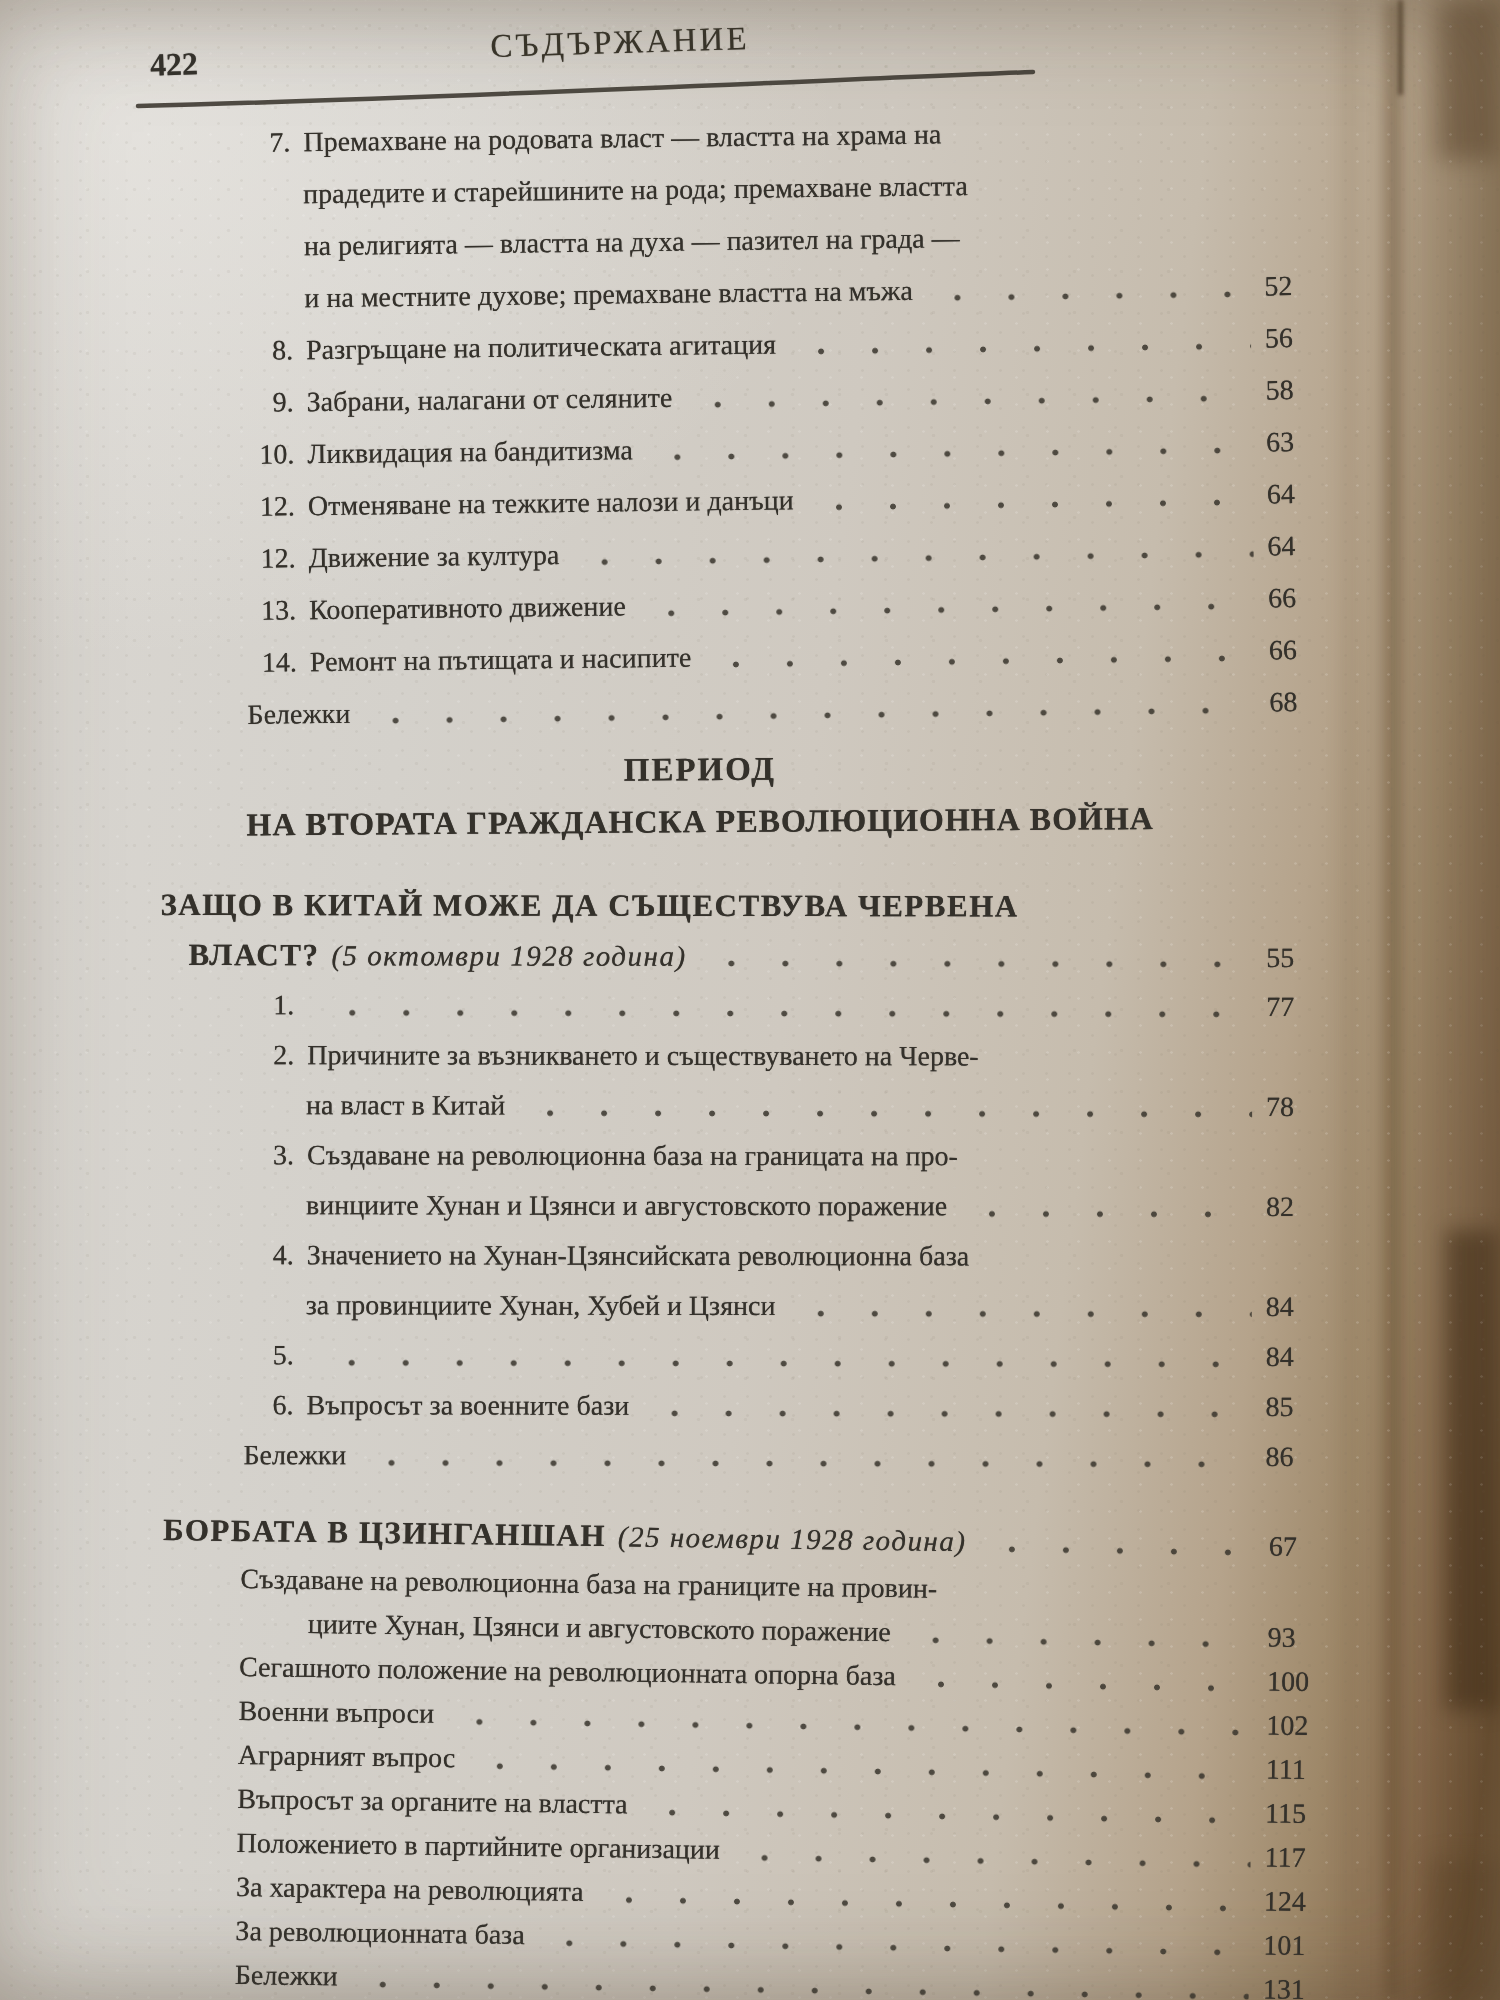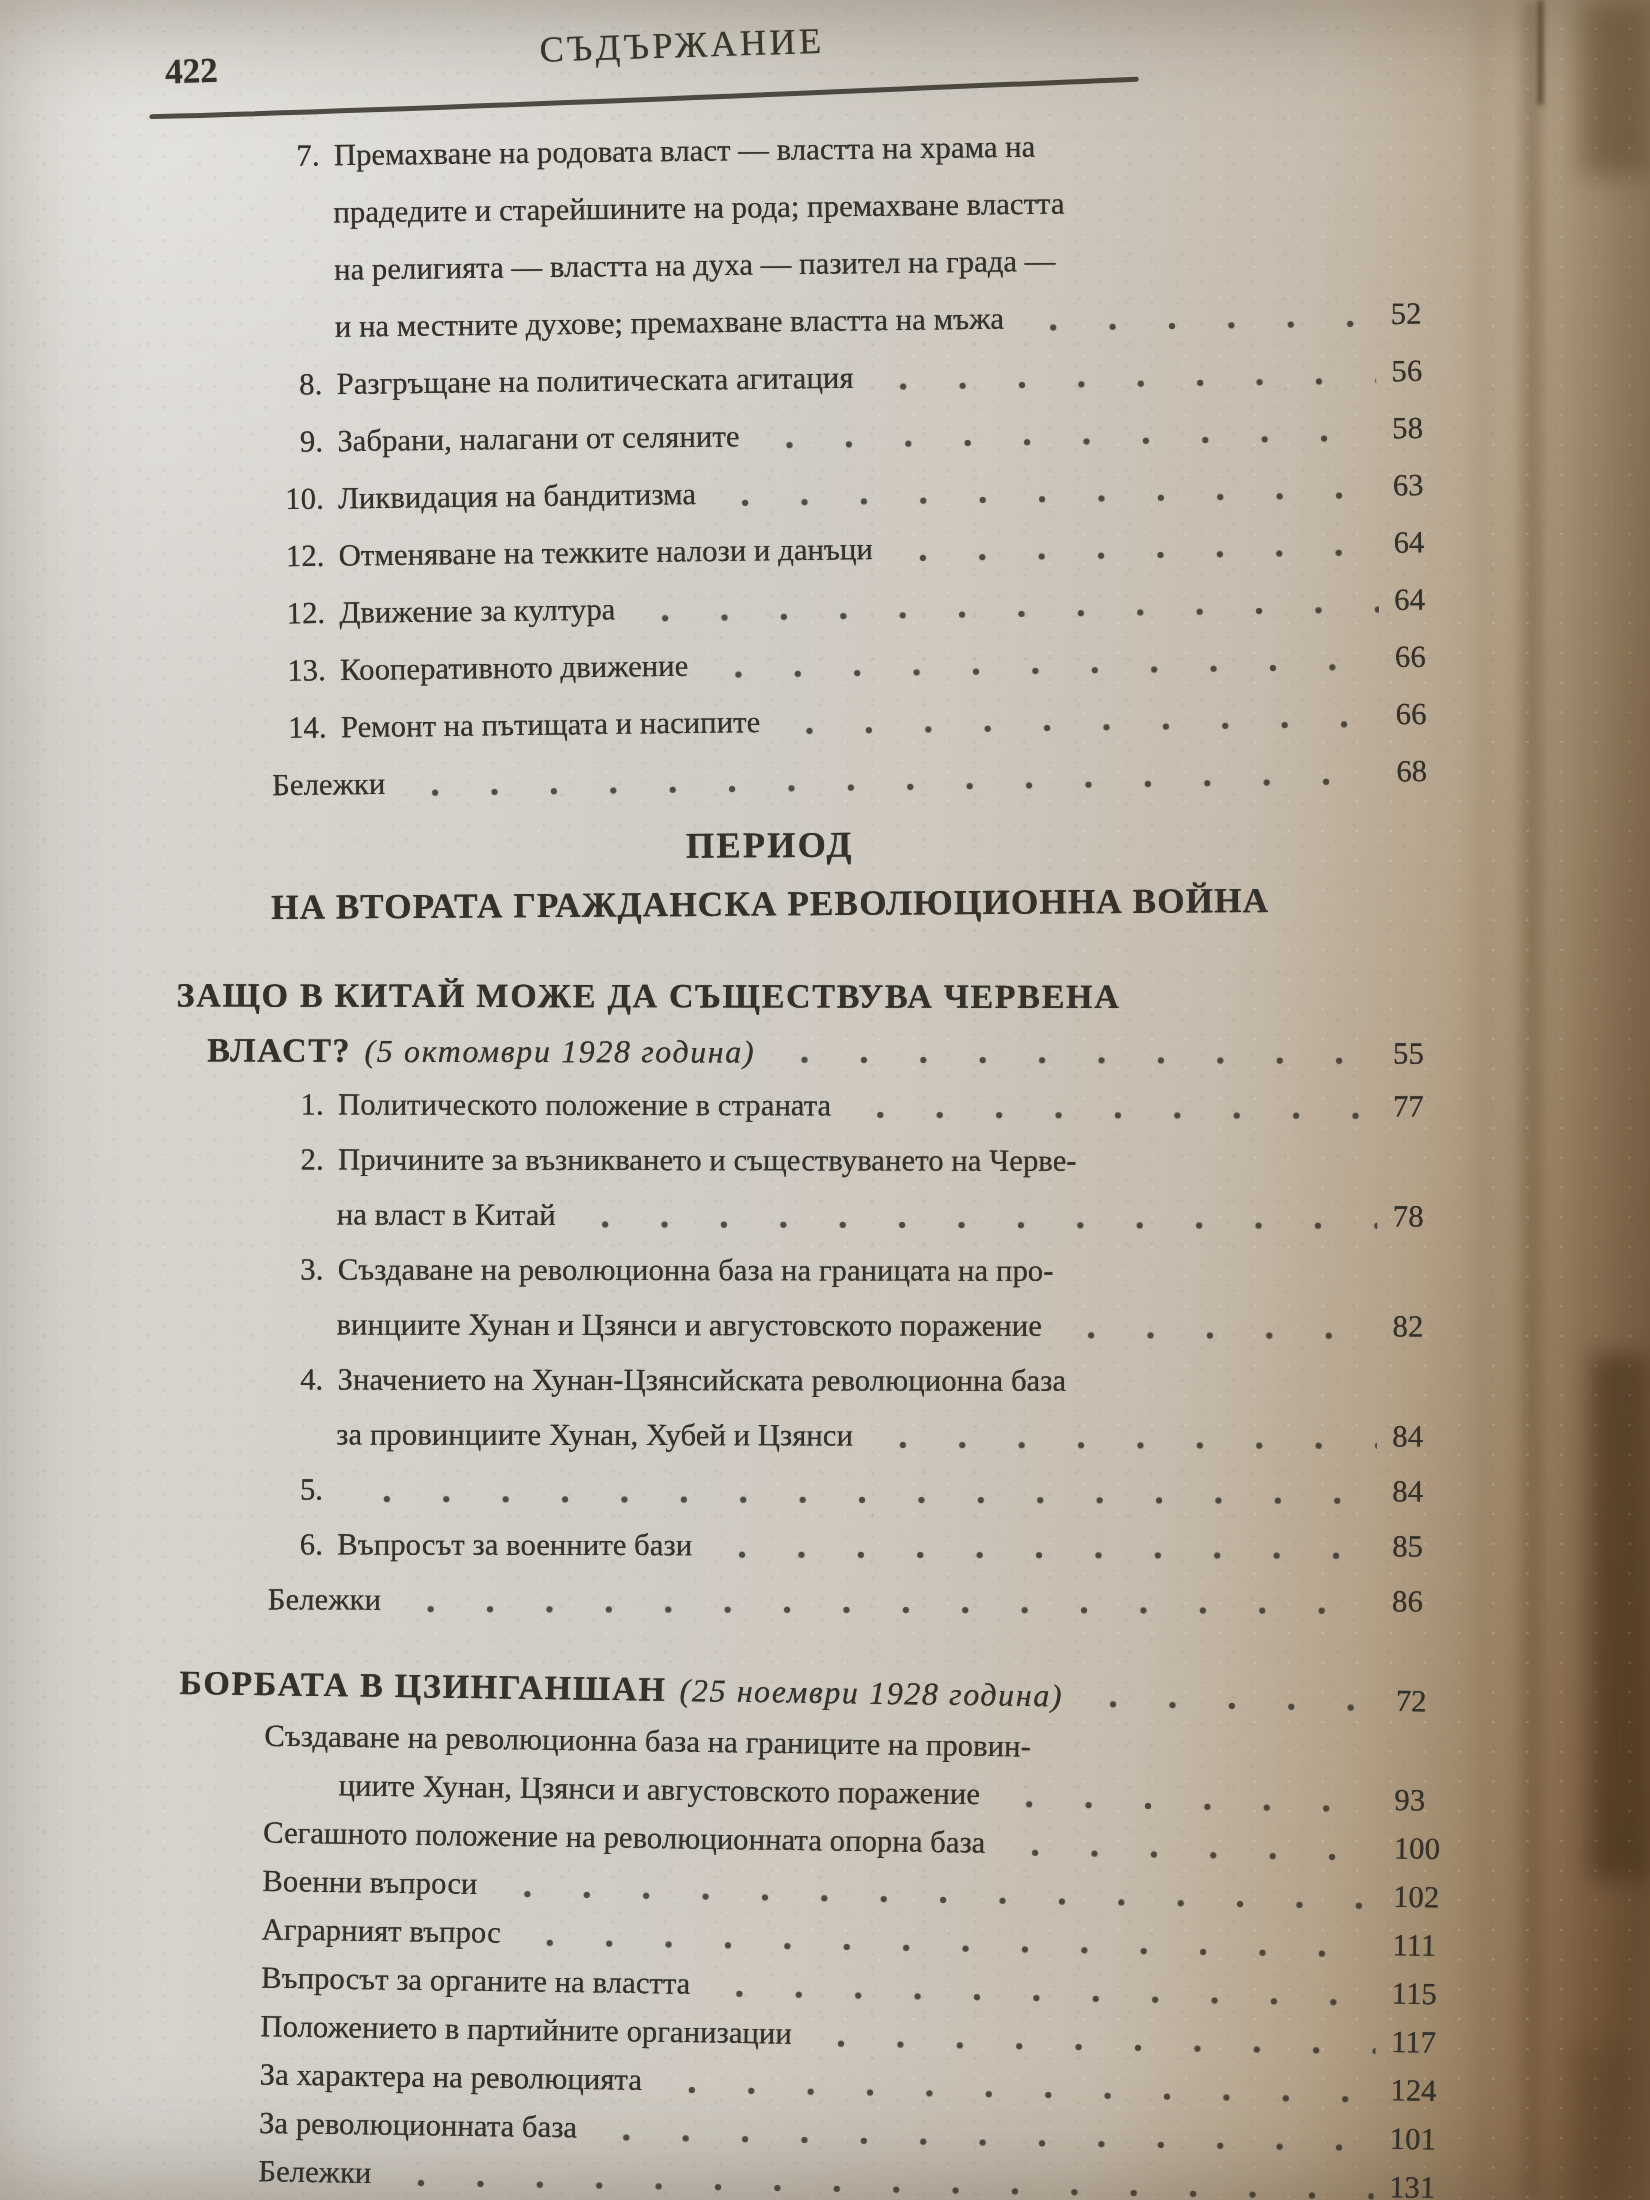--- a/index.html
+++ b/index.html
@@ -181,21 +181,20 @@
           <span class="txt">ЗАЩО В КИТАЙ МОЖЕ ДА СЪЩЕСТВУВА ЧЕРВЕНА</span>
         </div>
       <div class="row in-m1 caps">
           <span class="txt">ВЛАСТ?</span>
           <span class="txt it">(5 октомври 1928 година)</span>
           <span class="leader"></span>
           <span class="pg">55</span>
         </div>
       <div class="row in-num">
           <span class="num">1.</span>
-          <span class="txt">Политическото положение в страната</span>
           <span class="leader"></span>
           <span class="pg">77</span>
         </div>
       <div class="row in-num">
           <span class="num">2.</span>
           <span class="txt">Причините за възникването и съществуването на Черве-</span>
         </div>
       <div class="row in-cont">
           <span class="txt">на власт в Китай</span>
           <span class="leader"></span>
@@ -235,21 +234,21 @@
           <span class="leader"></span>
           <span class="pg">86</span>
         </div>
     </div>
 
     <div class="sec secC">
       <div class="row in-m0 caps tall">
           <span class="txt">БОРБАТА В ЦЗИНГАНШАН</span>
           <span class="txt it">(25 ноември 1928 година)</span>
           <span class="leader"></span>
-          <span class="pg">72</span>
+          <span class="pg">67</span>
         </div>
       <div class="row in-sub">
           <span class="txt">Създаване на революционна база на границите на провин-</span>
         </div>
       <div class="row in-cont">
           <span class="txt">циите Хунан, Цзянси и августовското поражение</span>
           <span class="leader"></span>
           <span class="pg">93</span>
         </div>
       <div class="row in-sub">

